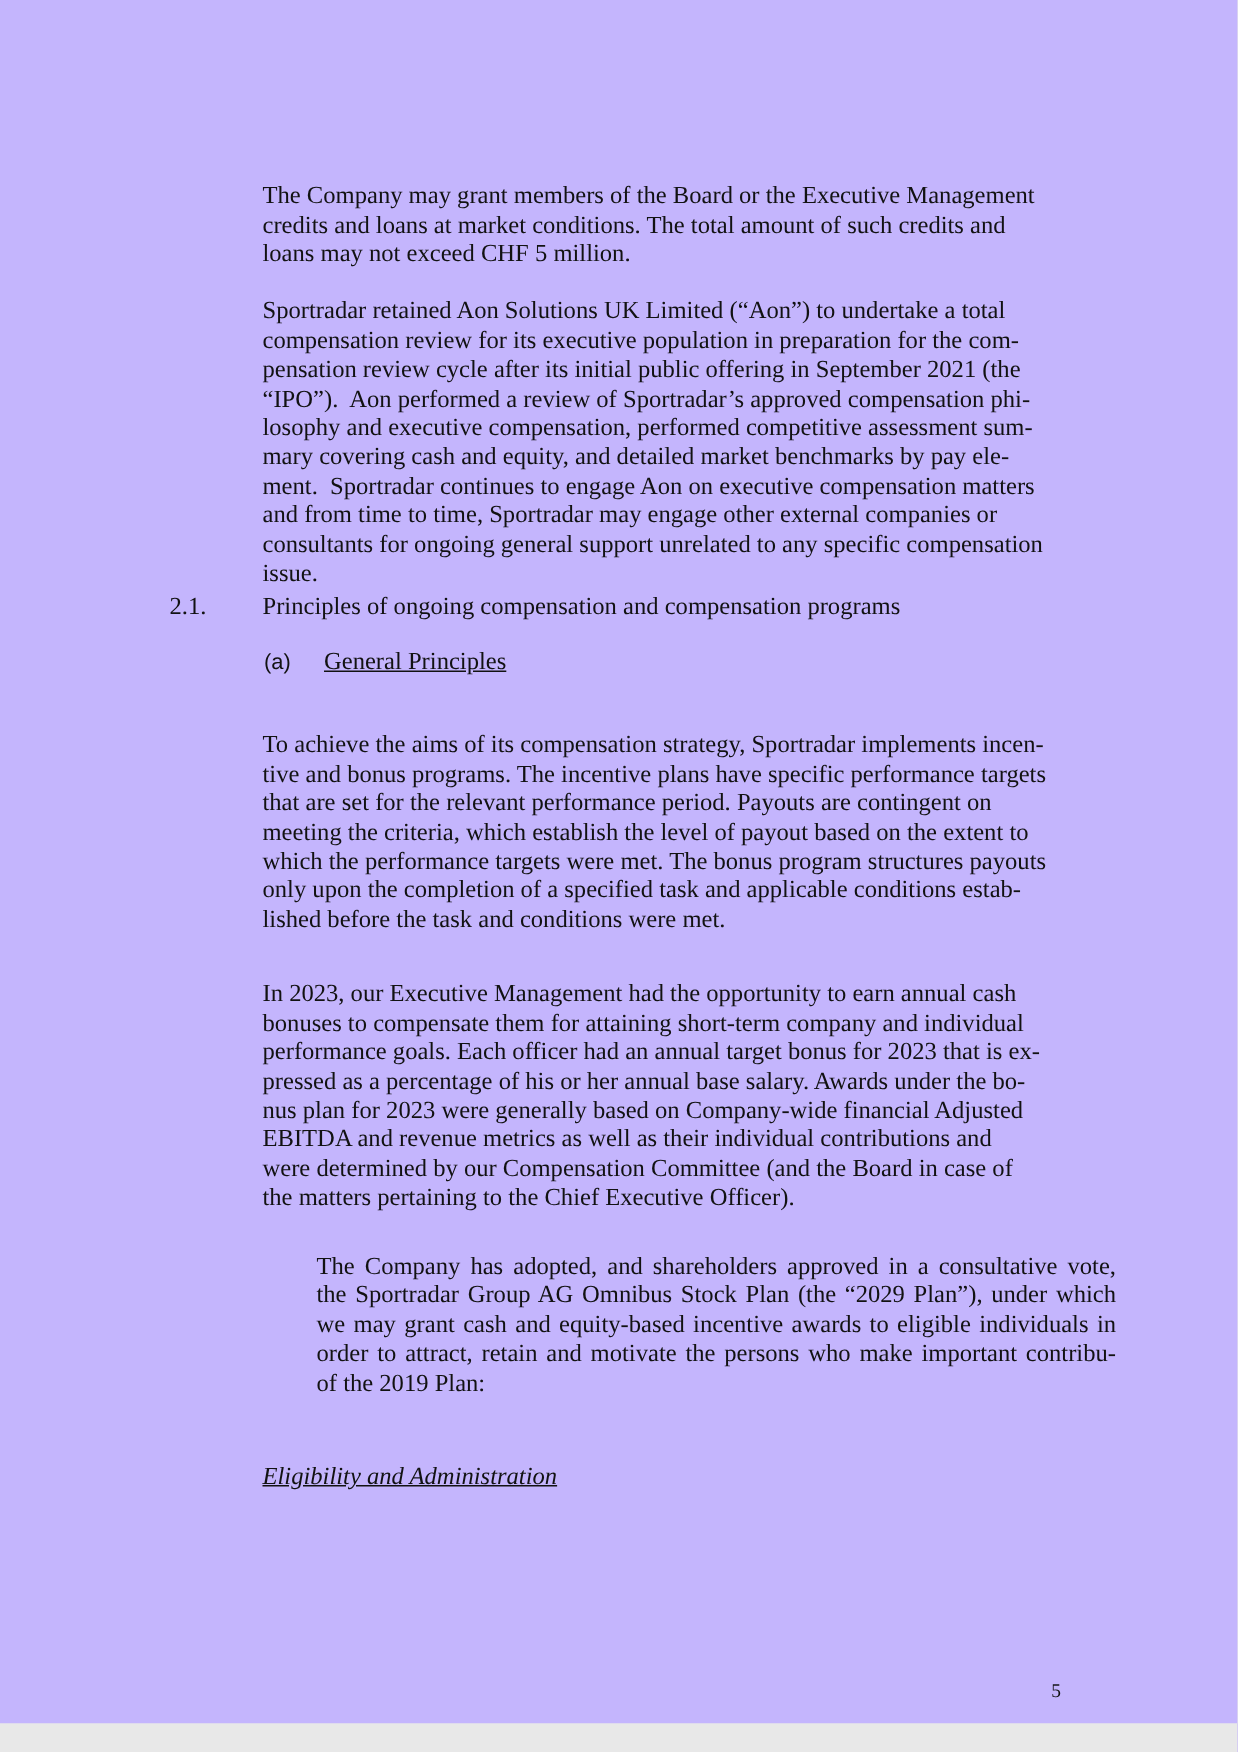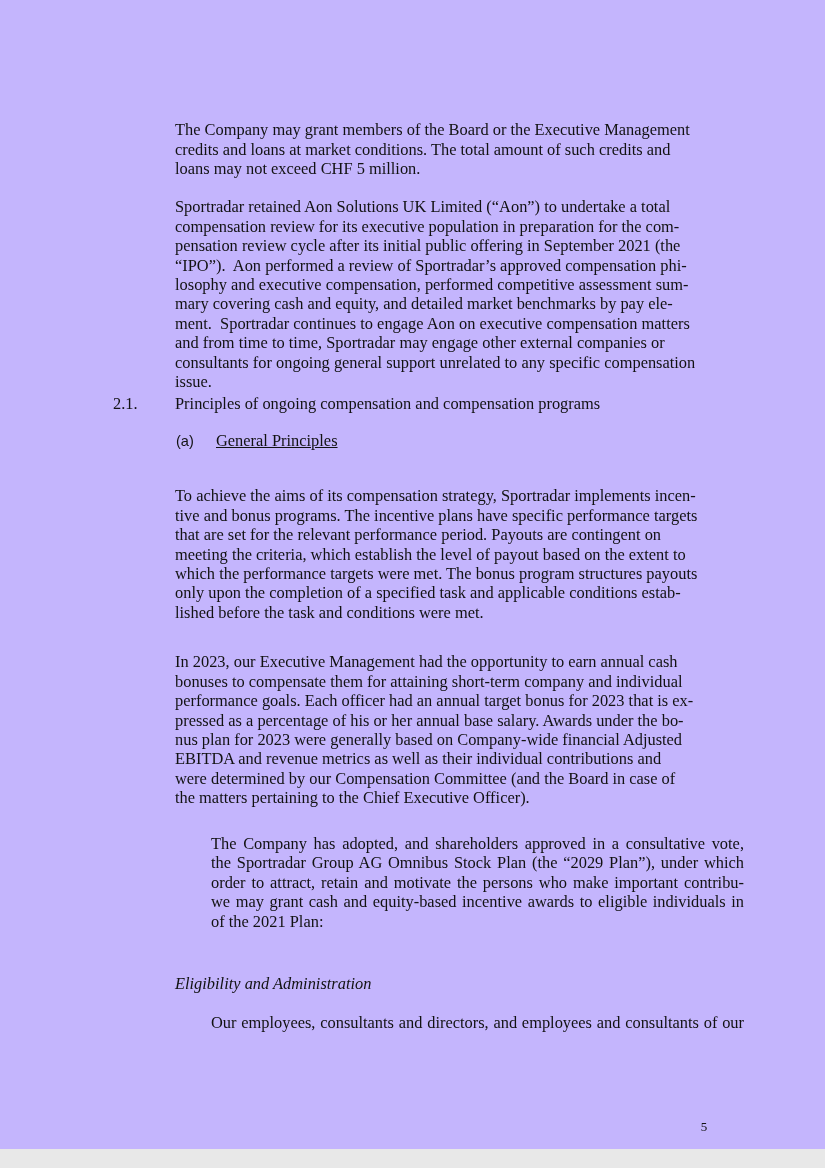--- a/index.html
+++ b/index.html
@@ -20,21 +20,21 @@
   .jline.final { text-align-last: left; }
   .section-heading { left: 113px; width: 620px; }
   .section-heading .sec-num { display: inline-block; width: 62px; }
   .sub-heading { left: 176px; width: 560px; text-decoration: underline; }
   .sub-heading .marker {
     display: inline-block;
     width: 40px;
     font-family: "Liberation Sans", sans-serif;
     font-size: 14.6px;
   }
-  .italic-heading { left: 175px; width: 560px; font-style: italic; }
+  .italic-heading { left: 175px; width: 560px; font-style: italic; text-decoration: underline; }
   .page-number {
     position: absolute;
     left: 694px;
     top: 1119px;
     width: 20px;
     font-size: 13px;
     line-height: 15px;
     text-align: center;
   }
 </style>
@@ -80,26 +80,25 @@
 pressed as a percentage of his or her annual base salary. Awards under the bo-
 nus plan for 2023 were generally based on Company-wide financial Adjusted
 EBITDA and revenue metrics as well as their individual contributions and
 were determined by our Compensation Committee (and the Board in case of
 the matters pertaining to the Chief Executive Officer).</p>
 
 
   <div class="block justified" style="top:834px">
       <div class="jline">The Company has adopted, and shareholders approved in a consultative vote,</div>
       <div class="jline">the Sportradar Group AG Omnibus Stock Plan (the “2029 Plan”), under which</div>
+      <div class="jline">we may grant cash and equity-based incentive awards to eligible individuals in</div>
       <div class="jline">order to attract, retain and motivate the persons who make important contribu-</div>
-      <div class="jline">we may grant cash and equity-based incentive awards to eligible individuals in</div>
-      <div class="jline final">of the 2021 Plan:</div>
+      <div class="jline final">of the 2019 Plan:</div>
     </div>
 
   <div class="block italic-heading" style="top:974px">Eligibility and Administration</div>
 
   <div class="block justified" style="top:1013px">
-      <div class="jline">Our employees, consultants and directors, and employees and consultants of our</div>
     </div>
 
   <div class="page-number">5</div>
 
 </div>
 
 </body></html>

